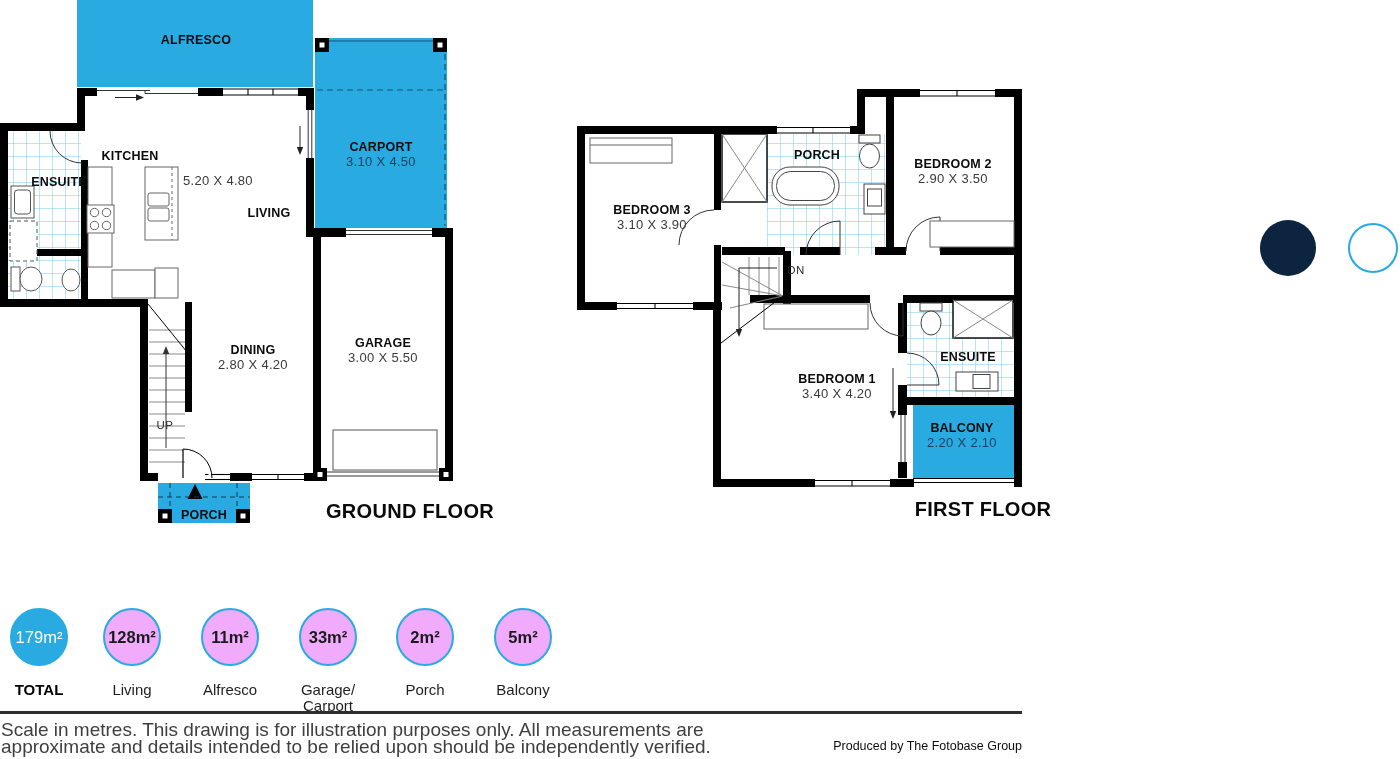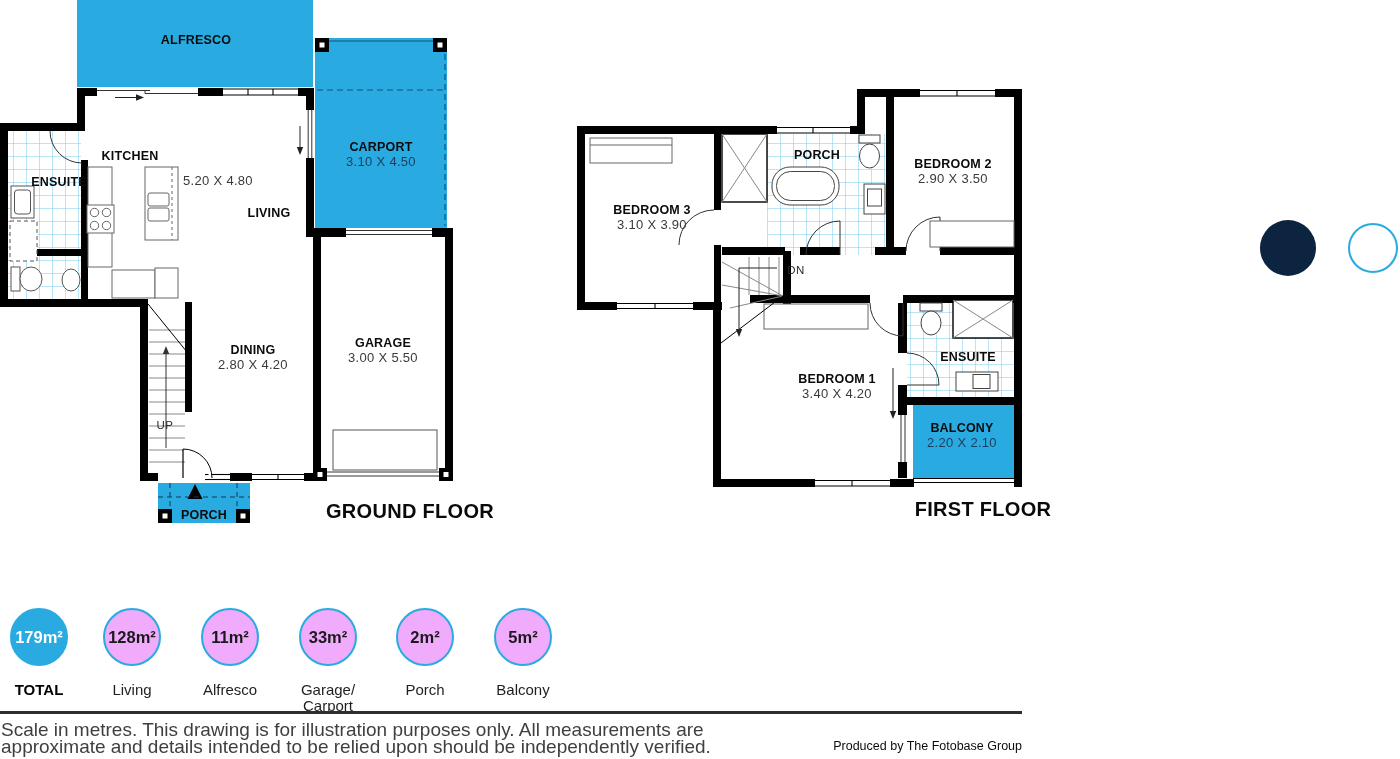--- a/index.html
+++ b/index.html
@@ -12,21 +12,21 @@
   .on-cyan .rdims{color:#1d3d5c;}
   .stair-label{position:absolute;transform:translateX(-50%);font-size:11.5px;color:#2b2b2b;
                letter-spacing:.5px;z-index:5;}
   .floor-title{position:absolute;transform:translateX(-50%);font-size:20px;font-weight:700;
                letter-spacing:.3px;color:#0a0a0a;white-space:nowrap;z-index:5;}
   
   .lg-item{position:absolute;top:608px;width:84px;text-align:center;}
   .lg-circle{width:54px;height:54px;margin:0 auto;border:2px solid #29ABE2;border-radius:50%;
              background:#f0abfc;display:flex;align-items:center;justify-content:center;
              font-size:16.5px;font-weight:600;color:#1a1a1a;}
-  .lg-item.filled .lg-circle{background:#29ABE2;border-color:#29ABE2;color:#fff;font-weight:700;}
+  .lg-item.filled .lg-circle{background:#29ABE2;border-color:#29ABE2;color:#fff;font-weight:400;}
   .lg-label{margin-top:16px;font-size:15px;color:#1f1f1f;line-height:16px;white-space:pre-line;}
   .lg-item.filled .lg-label{font-weight:700;color:#000;}
   
   .nav-dot{position:absolute;border-radius:50%;cursor:pointer;}
   .nav-dot.active{left:1260px;top:220px;width:56px;height:56px;background:#0D2440;}
   .nav-dot.inactive{left:1348px;top:223px;width:46px;height:46px;background:#fff;border:2.5px solid #29ABE2;}
   
   .divider{position:absolute;left:0;top:711px;width:1022px;height:3px;background:#2e2e2e;}
   .disclaimer{position:absolute;left:1px;top:722px;font-size:19px;line-height:16.5px;color:#3f3f3f;
               white-space:pre-line;}

